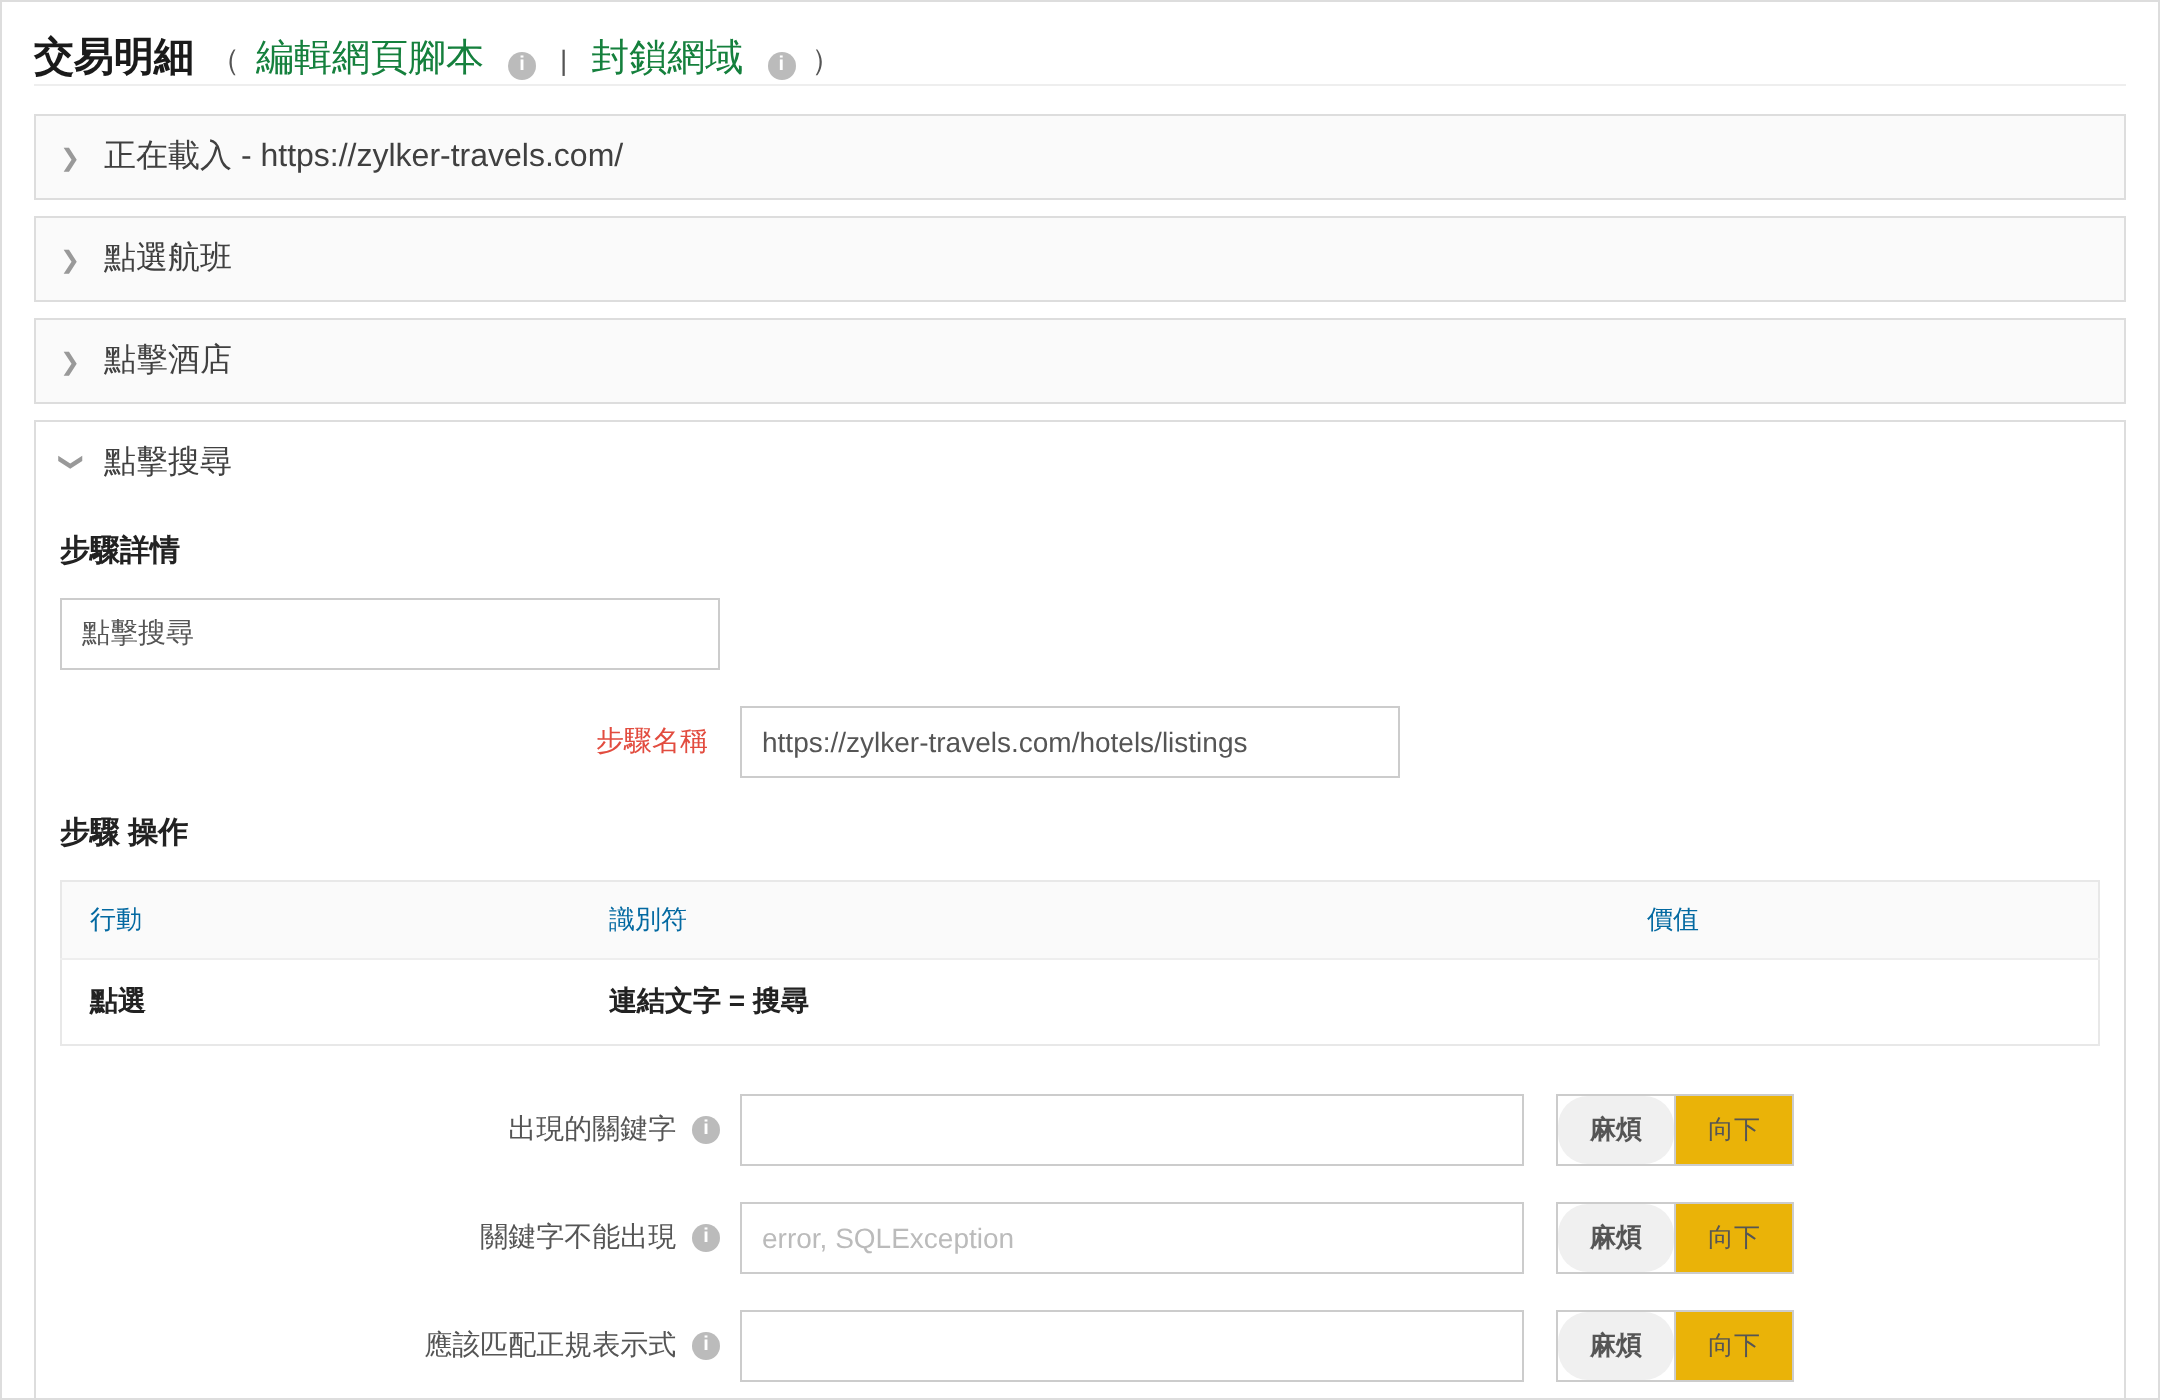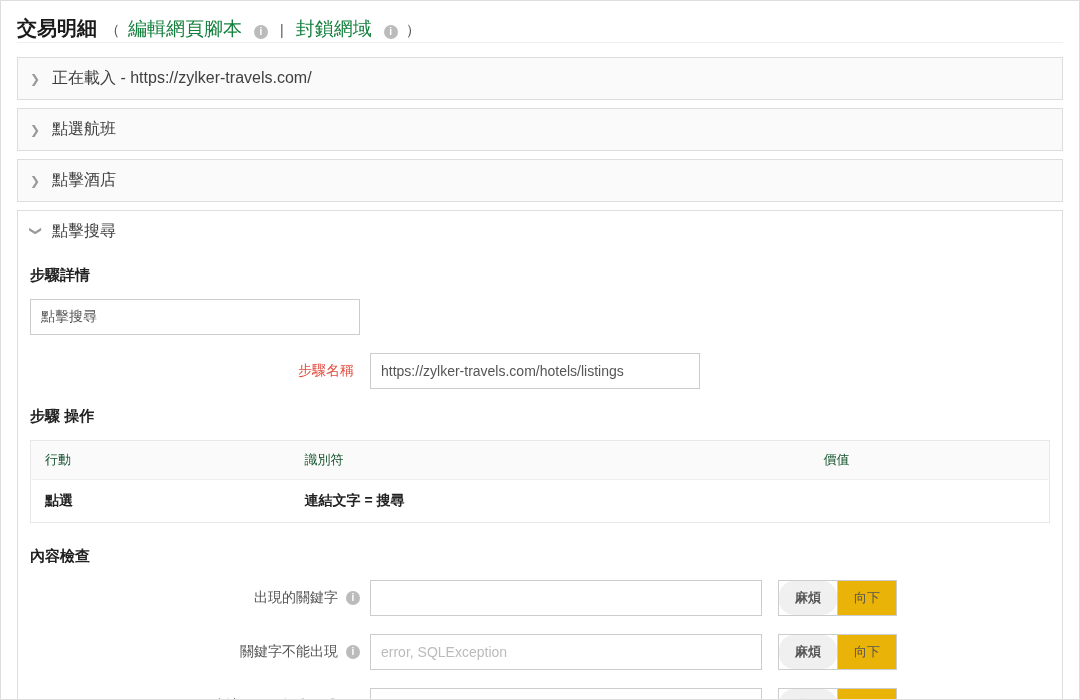--- a/index.html
+++ b/index.html
@@ -15,21 +15,21 @@
   .panel-header { padding: 10px 12px; cursor: pointer; display: flex; align-items: center; gap: 10px; background: #fafafa; }
   .panel-header .chev { color: #999; font-size: 12px; display: inline-block; width: 12px; }
   .panel-header .title-link { color: #404040; font-size: 16px; font-weight: 400; }
   .panel-body { padding: 14px 12px 18px 12px; }
   .section-title { font-size: 15px; font-weight: 700; color: #222; margin-bottom: 14px; }
   .form-row { display: flex; align-items: center; margin-bottom: 18px; }
   .form-row .label { width: 340px; text-align: right; padding-right: 16px; color: #e24c3f; font-size: 14px; font-weight: 500; }
   .form-row .input { width: 330px; height: 36px; border: 1px solid #ccc; padding: 0 10px; font-size: 14px; color: #555; }
   .form-row .input::placeholder { color: #bbb; }
   .actions-table { width: 100%; border: 1px solid #e8e8e8; border-collapse: collapse; margin-bottom: 24px; }
-  .actions-table th { text-align: left; font-weight: 400; color: #14532d; background: #fafafa; padding: 10px 14px; border-bottom: 1px solid #eee; font-size: 13px; }
+  .actions-table th { text-align: left; font-weight: 400; color: #0369a1; background: #fafafa; padding: 10px 14px; border-bottom: 1px solid #eee; font-size: 13px; }
   .actions-table td { padding: 12px 14px; font-size: 14px; font-weight: 700; color: #222; }
   .actions-table .col-action { width: 260px; }
   .actions-table .col-value { width: 240px; }
   .content-check-row { display: flex; align-items: center; margin-bottom: 18px; }
   .content-check-row .cc-label { width: 340px; text-align: right; padding-right: 10px; color: #555; font-size: 14px; }
   .content-check-row .cc-input { width: 392px; height: 36px; border: 1px solid #ccc; padding: 0 10px; font-size: 14px; }
   .content-check-row .cc-input::placeholder { color: #bbb; }
   .btn-group { display: inline-flex; border: 1px solid #ccc; margin-left: 16px; height: 36px; }
   .btn-group button { border: none; background: #eab308; padding: 0 16px; font-size: 13px; color: #555; cursor: pointer; }
   .btn-group button.active { background: #f0f0f0; font-weight: 600; border-radius: 15px; }
@@ -102,21 +102,20 @@
         </thead>
         <tbody>
           <tr>
             <td>點選</td>
             <td>連結文字 = 搜尋</td>
             <td></td>
           </tr>
         </tbody>
       </table>
 
-      <div class="section-title">內容檢查</div>
 
       <div class="content-check-row">
         <div class="cc-label">
           <span>出現的關鍵字</span>
           <span class="info-icon">i</span>
         </div>
         <input class="cc-input" placeholder="" style="">
         <div class="btn-group">
           <button class="active">麻煩</button>
           <button>向下</button>

